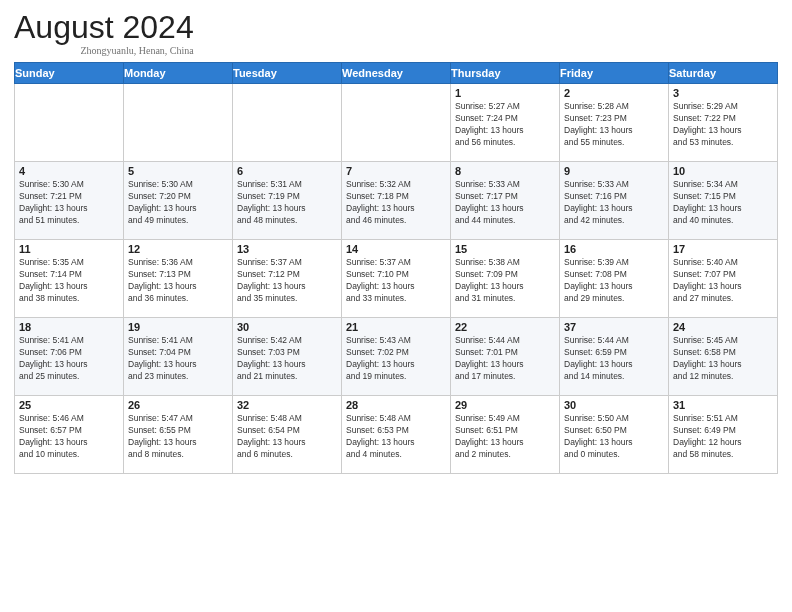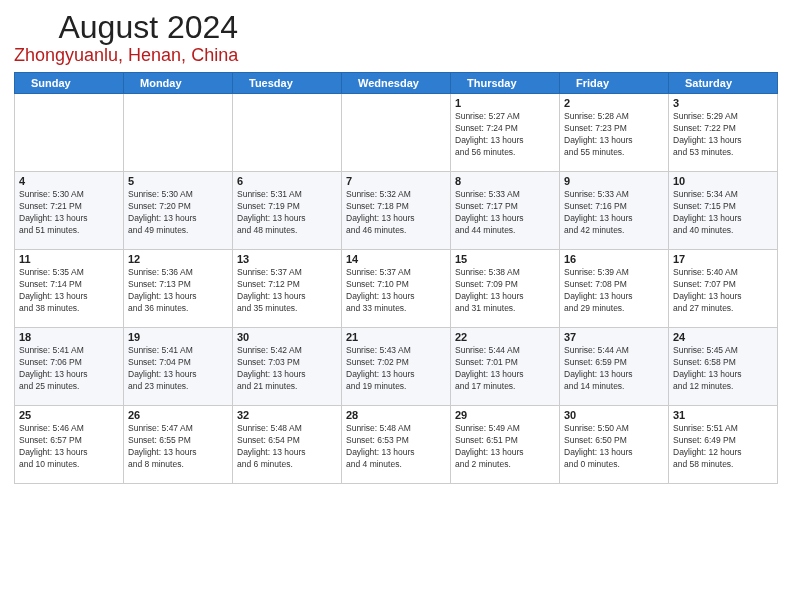--- a/index.html
+++ b/index.html
@@ -29,34 +29,35 @@
     .title-block {
       text-align: right;
     }
     .main-title {
       font-size: 32px;
       font-weight: 300;
       color: #222;
       line-height: 1.1;
     }
     .subtitle {
-      font-size: 18px;
-      color: #b91c1c;
+      font-size: 10px;
+      color: #737373;
+      font-family: Liberation Serif, serif;
     }
     .calendar {
       width: 100%;
       border-collapse: collapse;
       table-layout: fixed;
     }
     .calendar thead tr th {
       background: #2e7dd1;
       color: #fff;
       font-size: 11px;
       font-weight: bold;
-      padding: 4px 16px;
+      padding: 4px 0;
       text-align: left;
       border: 1px solid #2468b0;
     }
     .calendar tbody tr td {
       border: 1px solid #ccc;
       vertical-align: top;
       padding: 3px 4px;
       font-size: 9px;
       color: #222;
       height: 78px;

